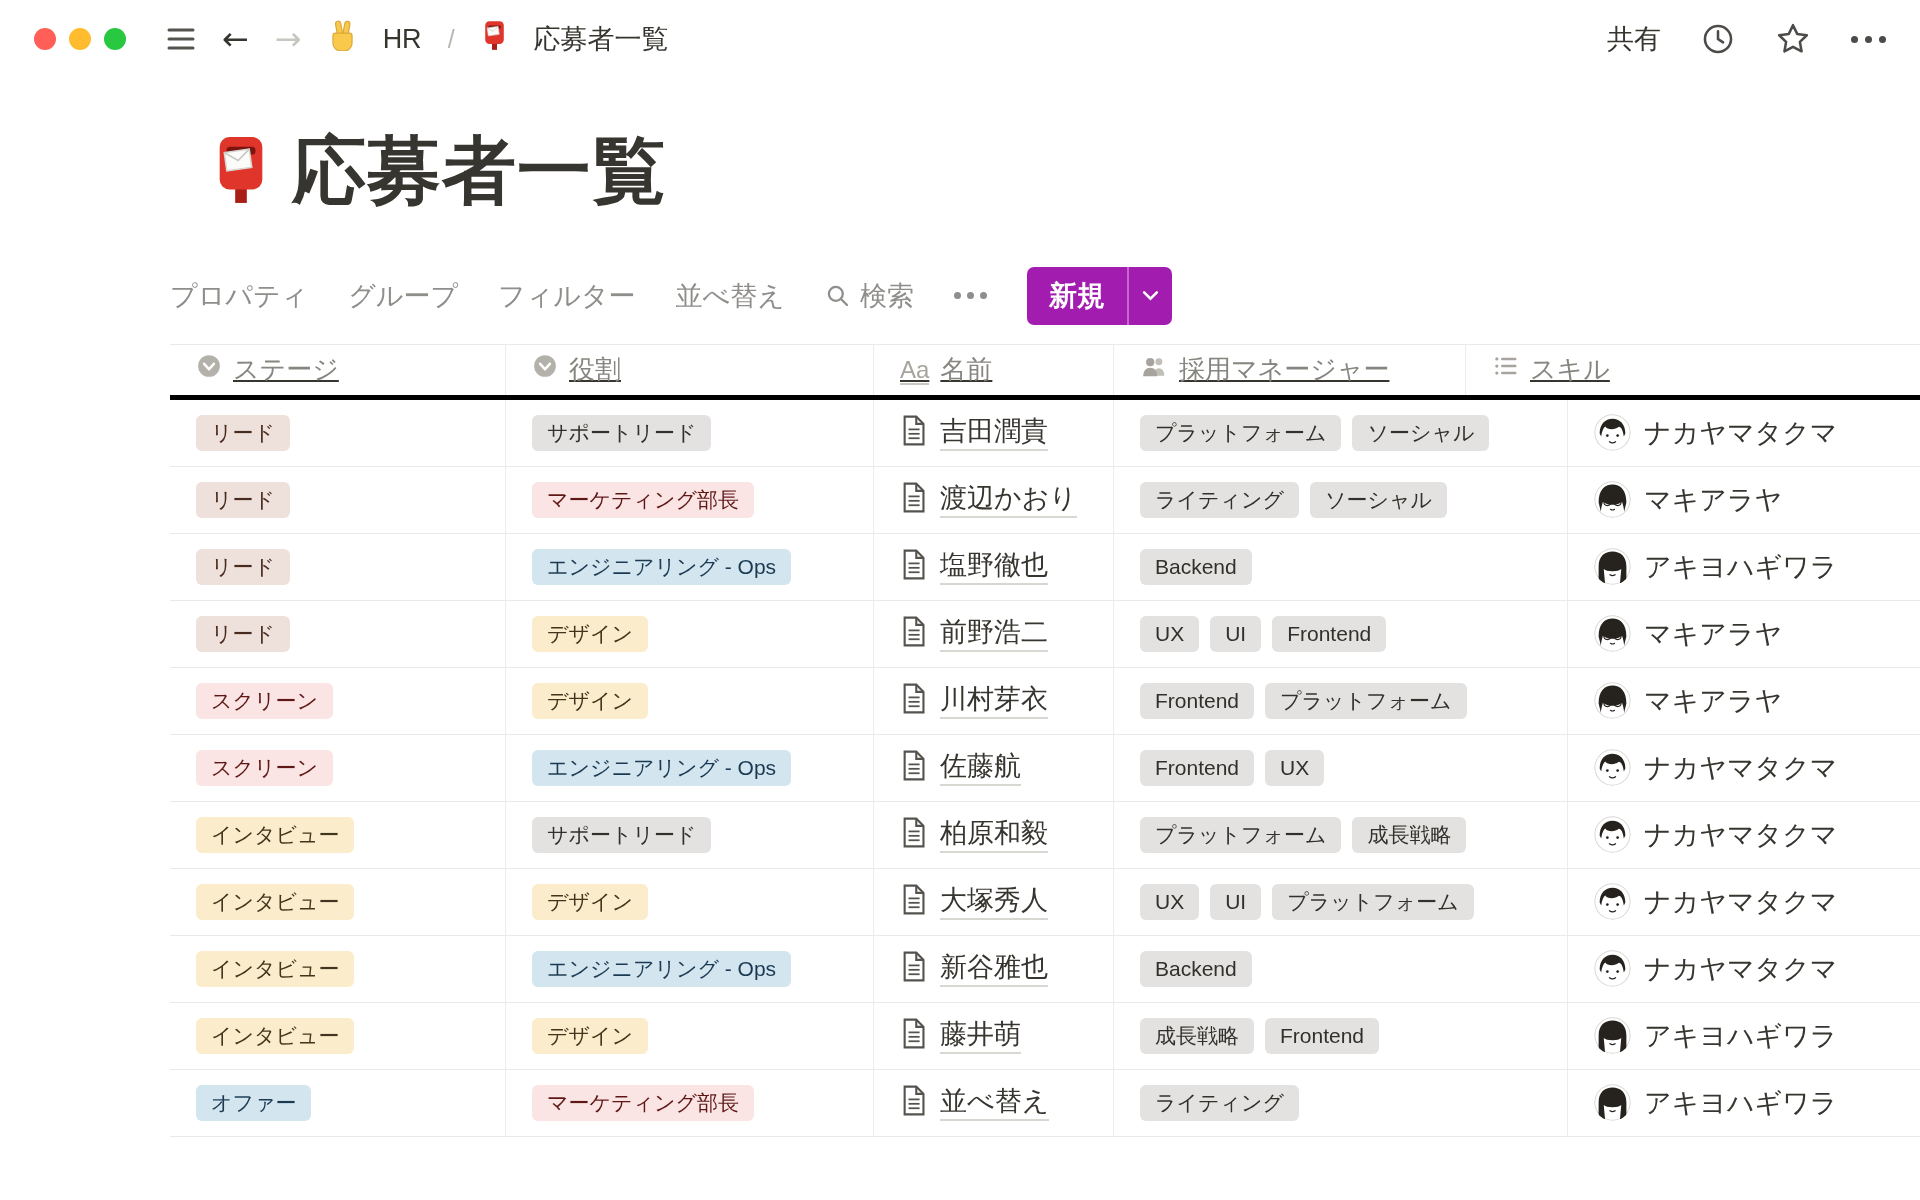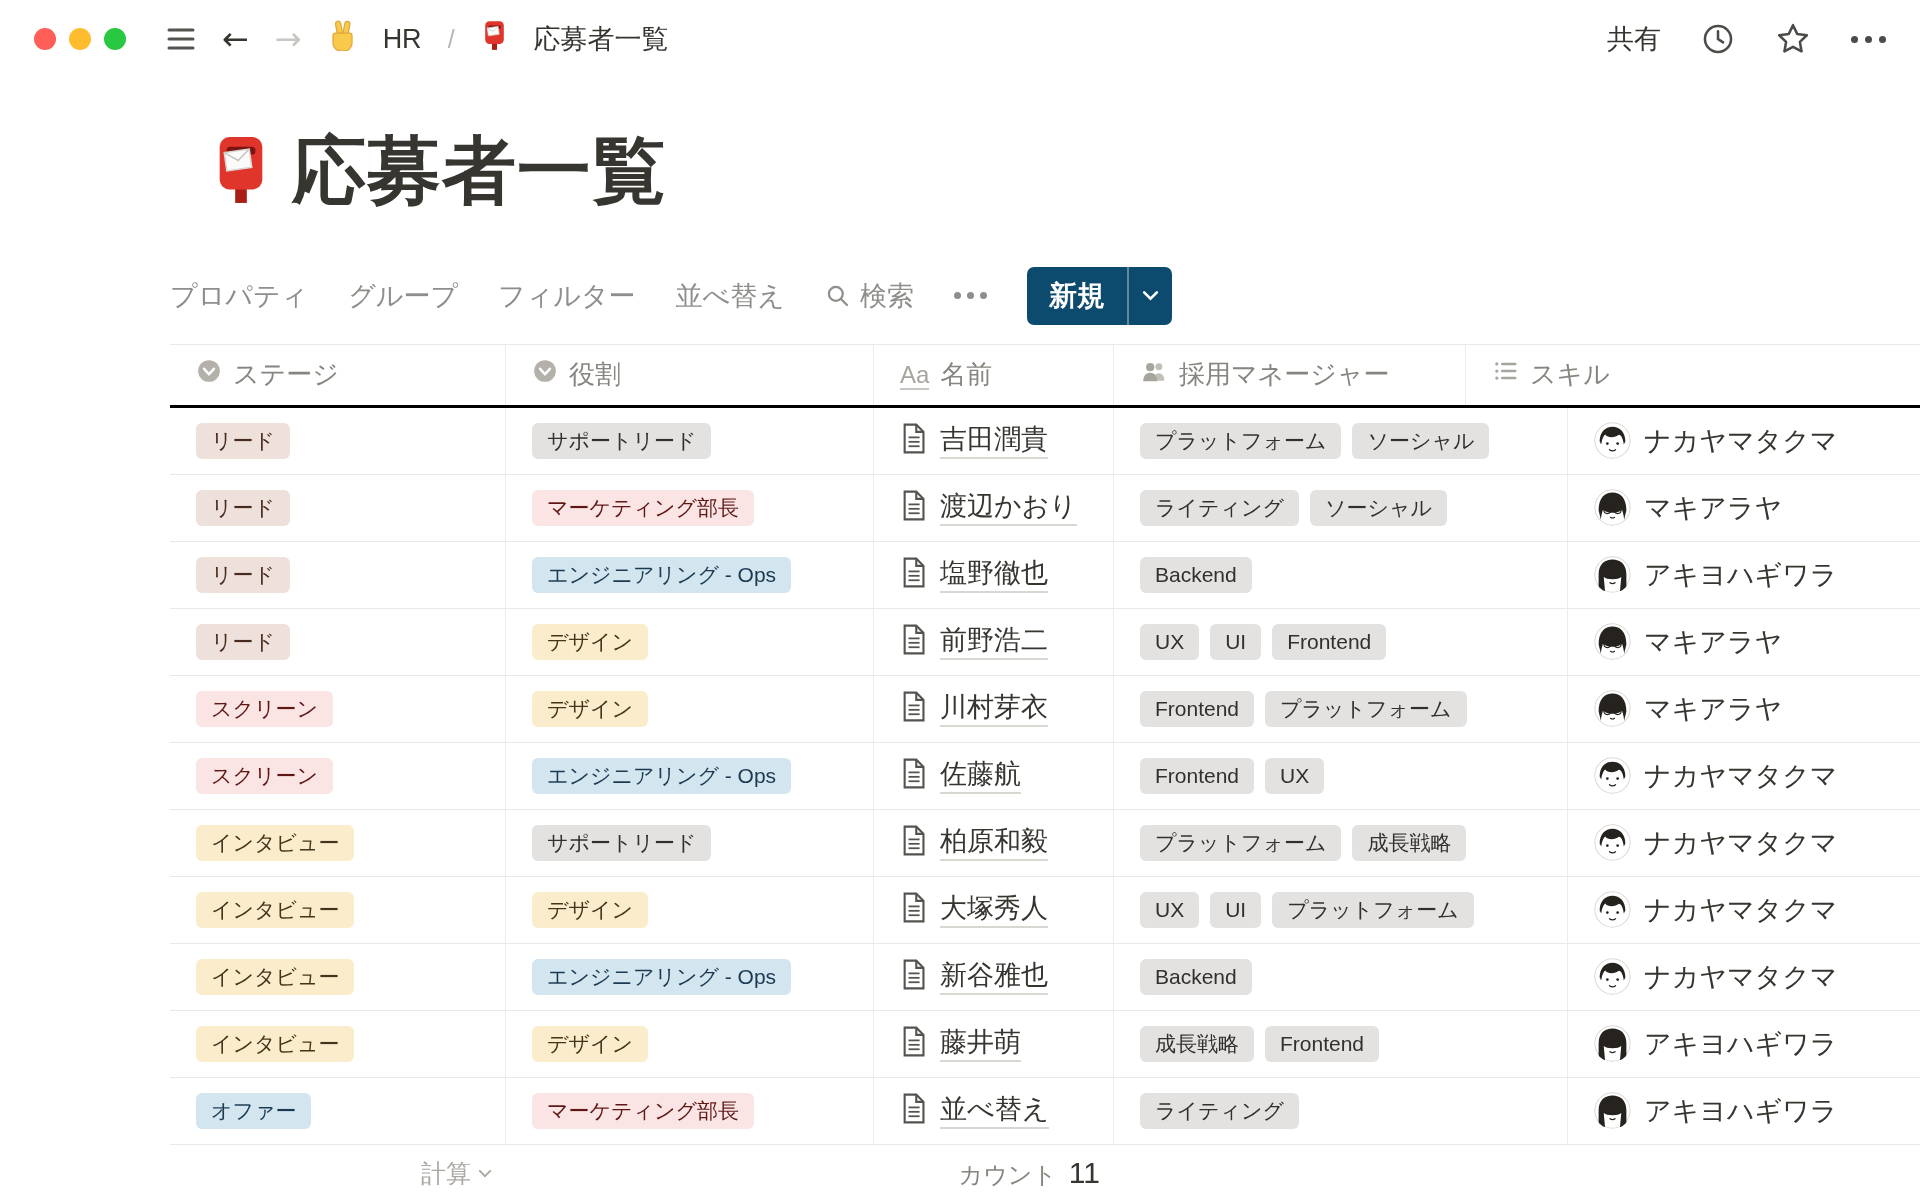--- a/index.html
+++ b/index.html
@@ -24,27 +24,27 @@
   .title-row { display:flex; align-items:flex-end; gap:20px; margin:54px 0 0 40px; }
   .page-title { font-size:74px; font-weight:700; letter-spacing:1px; line-height:1.05; }
 
   .view-row { display:flex; align-items:center; justify-content:space-between; margin:58px 180px 0 0; height:56px; }
   .view-left { display:flex; align-items:center; gap:12px; padding-left:45px; font-size:28px; font-weight:500; }
   .view-right { display:flex; align-items:center; gap:40px; }
   .tb-action { font-size:27px; color:#8F8E8B; cursor:pointer; }
   .search-wrap { display:flex; align-items:center; gap:9px; color:#8F8E8B; font-size:27px; }
   .more-dots { display:flex; gap:6px; align-items:center; }
   .more-dots i { width:7px; height:7px; border-radius:50%; background:#8F8E8B; }
-  .new-btn { display:flex; align-items:stretch; background:#0c4a6e; border-radius:7px; overflow:hidden; color:#fff; cursor:pointer; }
+  .new-btn { display:flex; align-items:stretch; background:#a21caf; border-radius:7px; overflow:hidden; color:#fff; cursor:pointer; }
   .new-btn-main { padding:10px 22px; font-size:28px; font-weight:600; display:flex; align-items:center; }
   .new-btn-arrow { padding:0 13px; display:flex; align-items:center; border-left:2px solid rgba(255,255,255,0.35); }
 
   
   .table { margin-top:20px; width:1750px; }
-  .t-head { display:flex; border-top:1px solid #E9E9E7; border-bottom:3px solid #000000; height:64px; }
+  .t-head { display:flex; border-top:1px solid #E9E9E7; border-bottom:5px solid #000000; height:56px;text-decoration:underline; }
   .th { display:flex; align-items:center; gap:11px; padding:0 12px 0 26px; color:#87857F; font-size:26px;
         border-right:1px solid #EDECEA; cursor:pointer; }
   .th:last-child { border-right:none; }
   .aa-glyph { font-size:24px; color:#A7A49E; border-bottom:2px solid #C9C7C1; line-height:1.05; font-weight:500; }
   .t-row { display:flex; height:67px; border-bottom:1px solid #E9E9E7; }
   .td { display:flex; align-items:center; padding:0 12px 0 26px; border-right:1px solid #EDECEA; overflow:hidden; }
   .td:last-child { border-right:none; }
   .tag { display:inline-block; border-radius:6px; padding:4px 15px; font-size:21px; line-height:1.35; white-space:nowrap; }
   .skills-cell { gap:11px;text-align:center; }
   .name-cell { gap:13px; }
@@ -576,29 +576,15 @@
                 <circle cx="18" cy="18" r="17.2" fill="#fff" stroke="#D8D6D1" stroke-width="1"></circle>
                 <path d="M4.5 34V18C4.5 8 10.5 3.5 18 3.5S31.5 8 31.5 18v16h-6.2l1.2-13.5c-2 1.4-4 2.2-8.5 2.2s-6.5-.8-8.5-2.2L10.7 34z" fill="#26231F"></path>
                 <circle cx="13.5" cy="20" r="1.3" fill="#26231F"></circle>
                 <circle cx="22.5" cy="20" r="1.3" fill="#26231F"></circle>
                 <path d="M15.5 26c1.6 1.2 3.4 1.2 5 0" stroke="#26231F" stroke-width="1.2" fill="none" stroke-linecap="round"></path>
               </svg></span>
             <span class="mgr-name">アキヨハギワラ</span>
           </div>
         </div>
       </div>
-    <div class="t-foot">
-      <div class="f0">
-        <span class="calc">
-          <span>計算</span>
-          <svg width="14" height="9" viewBox="0 0 16 10">
-              <polyline points="2,2 8,8 14,2" fill="none" stroke="#ABA8A2" stroke-width="2.2" stroke-linecap="round"></polyline>
-            </svg>
-        </span>
-      </div>
-      <div class="fcount">
-        <span class="count-label">カウント</span>
-        <span class="count-value">11</span>
-      </div>
-    </div>
   </div>
 
 </div>
 
 </body></html>

